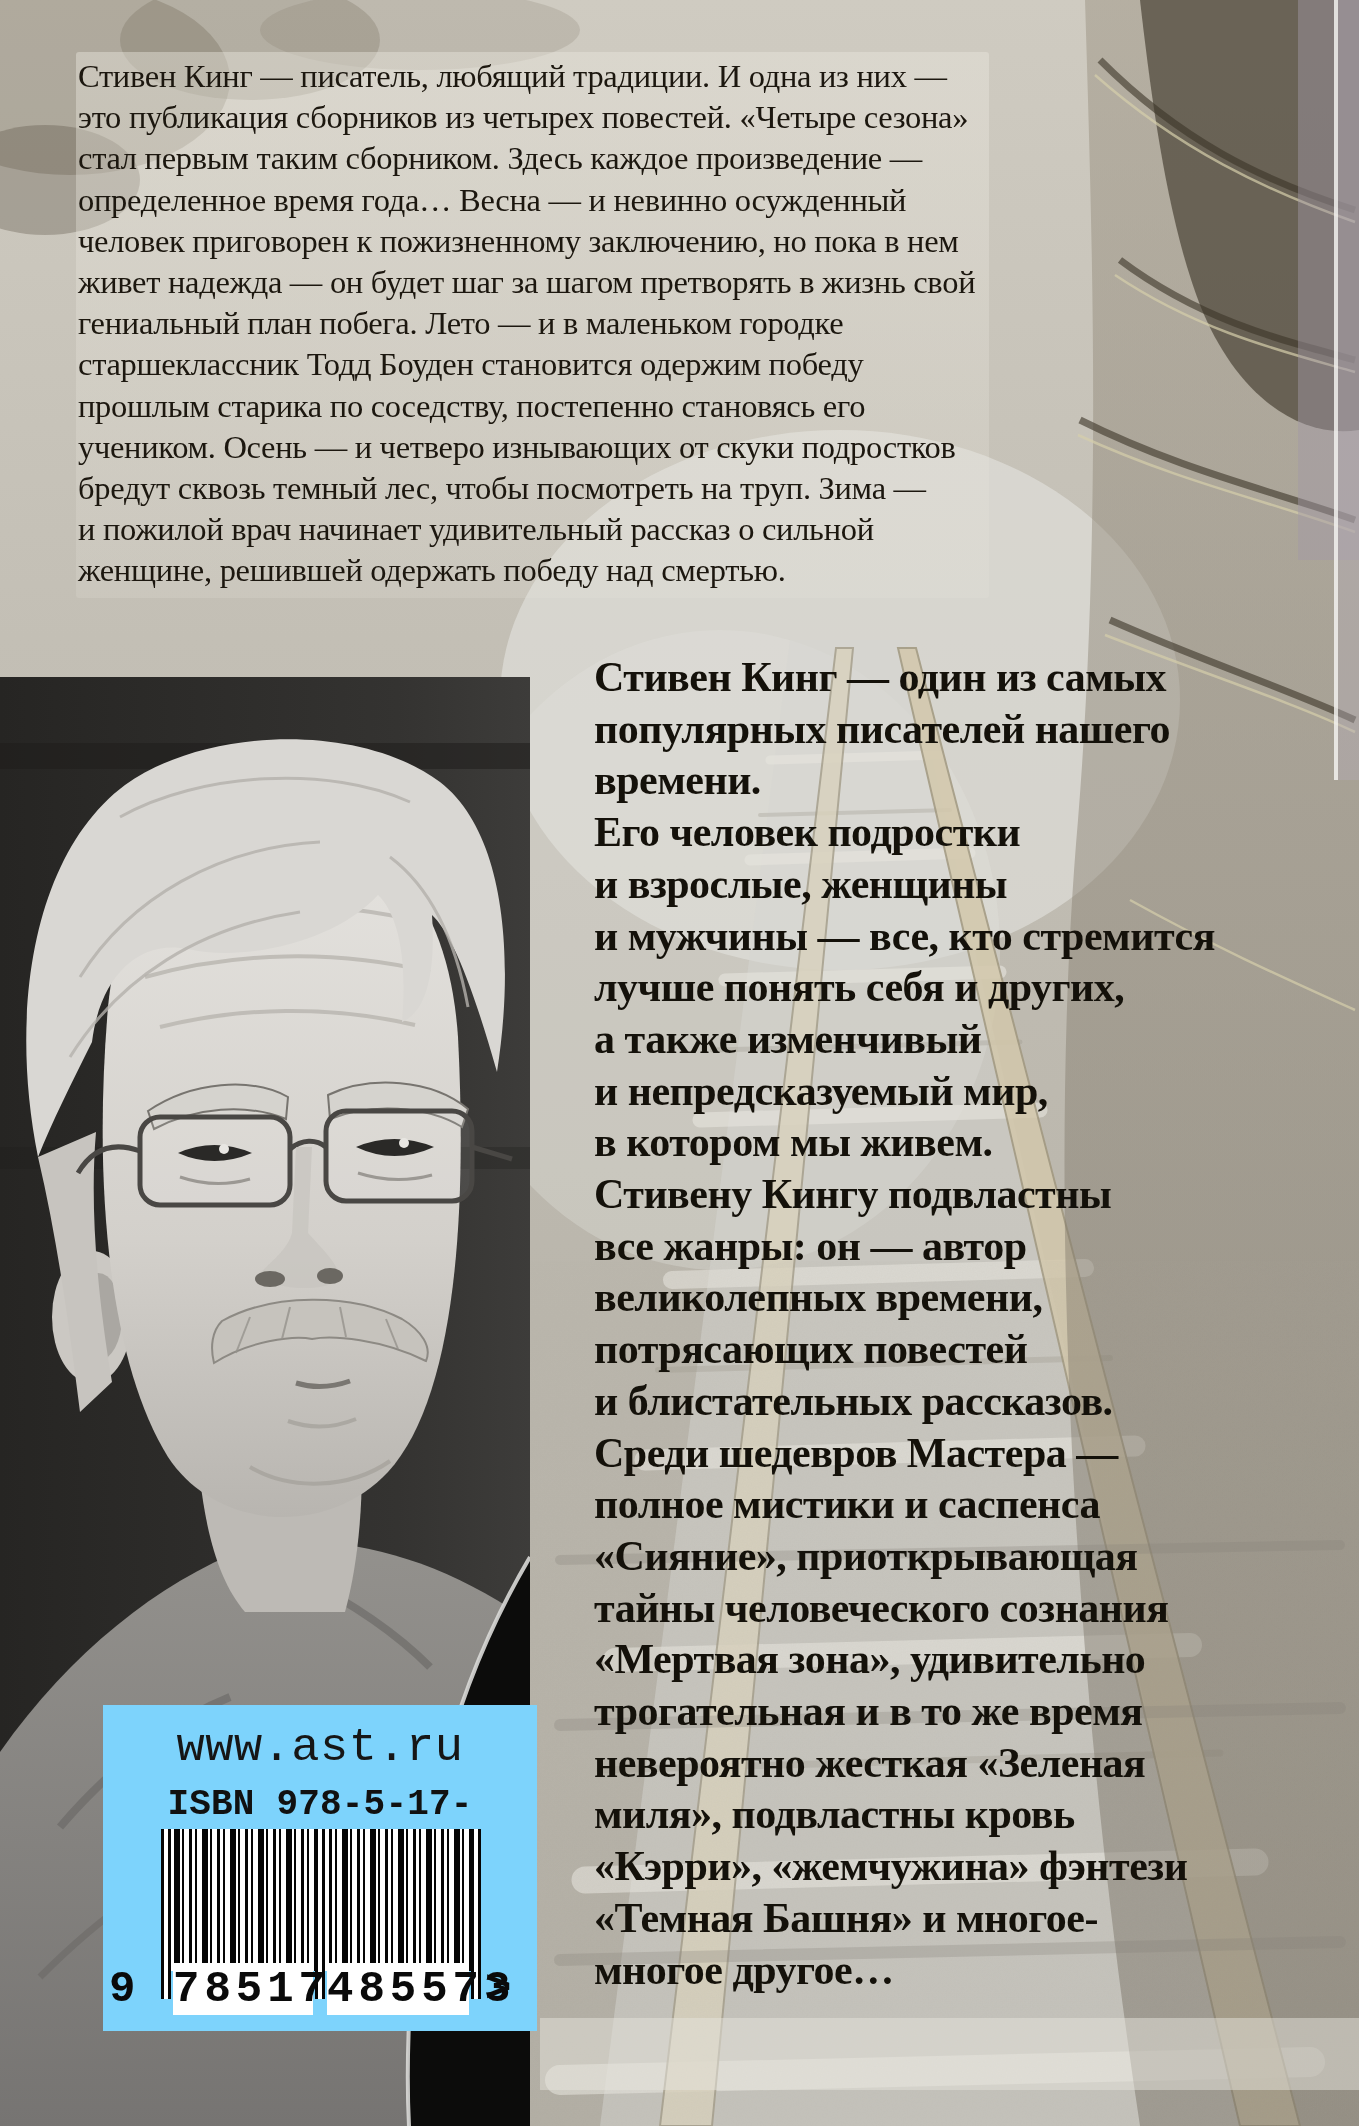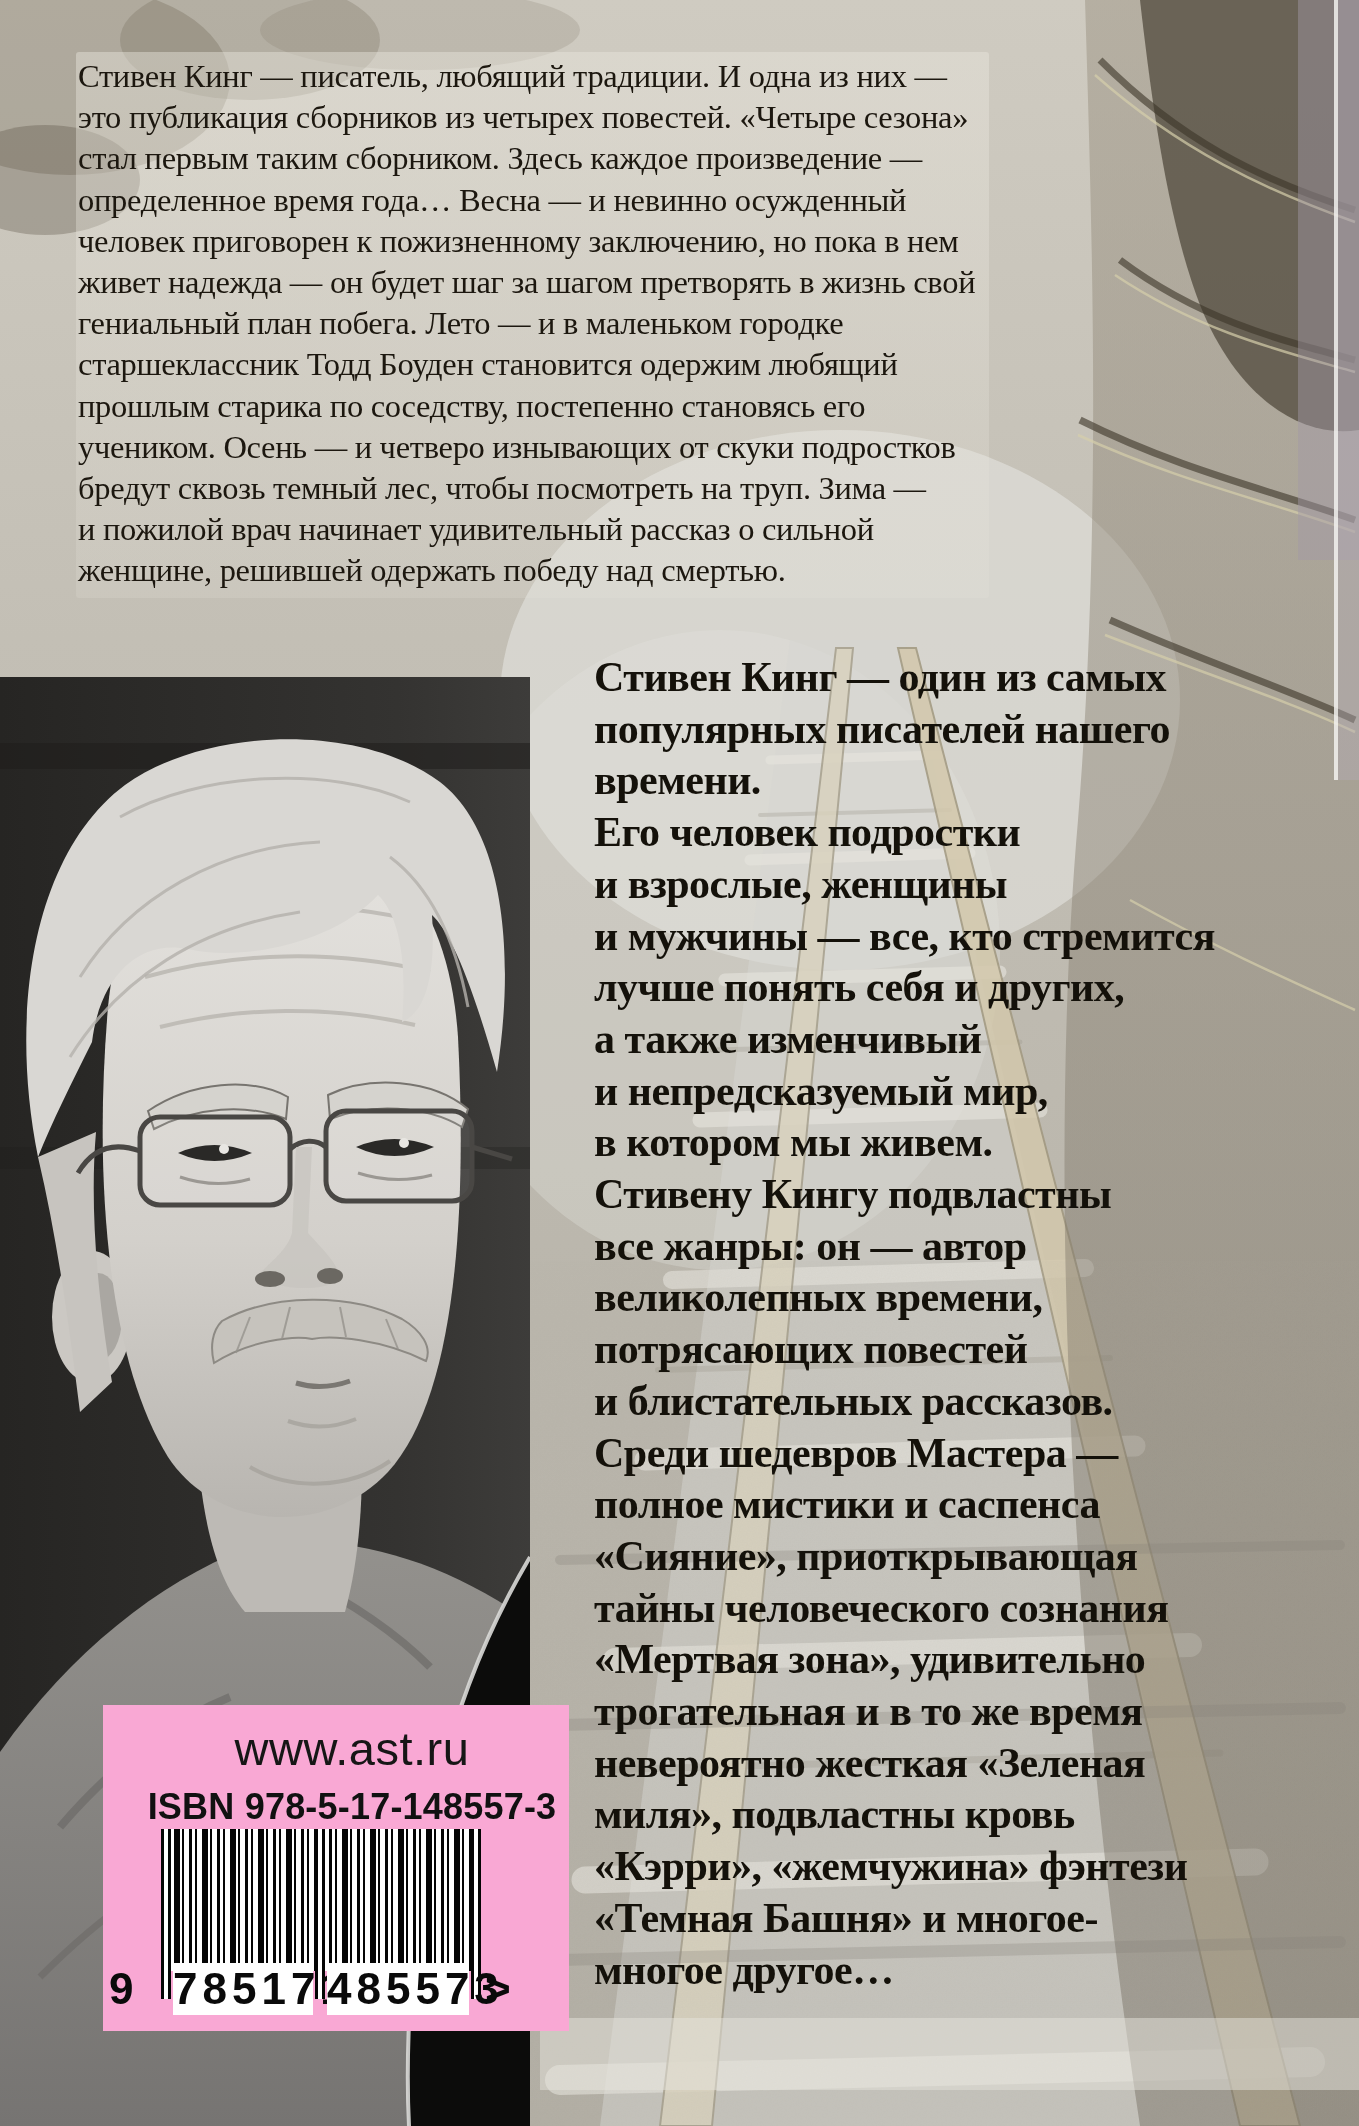--- a/index.html
+++ b/index.html
@@ -24,23 +24,22 @@
     color:#14110a;
   }
   
   .photo{
     position:absolute;left:0;top:677px;width:530px;height:1449px;z-index:1;
     background:#2e2d2b;
   }
   
   .infobox{
     position:absolute;left:103px;top:1705px;width:434px;height:326px;z-index:3;
-    background:#f9a8d4;color:#111;text-align:center;
-    font-family:Liberation Sans, sans-serif;
-    padding-left:32px;
+    background:#7dd3fc;color:#111;text-align:center;
+    font-family:Liberation Mono, monospace;
   }
   .site{margin-top:16px;font-size:47px;letter-spacing:0.5px;color:#161616;}
   .isbn{margin-top:10px;font-size:36px;font-weight:bold;letter-spacing:0.2px;}
   .barcode{position:absolute;left:36px;top:124px;width:366px;height:192px;}
   .bars-main{
     position:absolute;left:22px;top:0;width:320px;height:142px;
     background:repeating-linear-gradient(90deg,
       #050505 0 3px,#fff 3px 6px,#050505 6px 8px,#fff 8px 13px,
       #050505 13px 19px,#fff 19px 21px,#050505 21px 23px,#fff 23px 28px);
   }
@@ -147,21 +146,21 @@
   </svg>
 
   <div class="annotation">
       <div>Стивен Кинг — писатель, любящий традиции. И одна из них —</div>
       <div>это публикация сборников из четырех повестей. «Четыре сезона»</div>
       <div>стал первым таким сборником. Здесь каждое произведение —</div>
       <div>определенное время года…  Весна — и невинно осужденный</div>
       <div>человек приговорен к пожизненному заключению, но пока в нем</div>
       <div>живет надежда — он будет шаг за шагом претворять в жизнь свой</div>
       <div>гениальный план побега. Лето — и в маленьком городке</div>
-      <div>старшеклассник Тодд Боуден становится одержим любящий</div>
+      <div>старшеклассник Тодд Боуден становится одержим победу</div>
       <div>прошлым старика по соседству, постепенно становясь его</div>
       <div>учеником. Осень — и четверо изнывающих от скуки подростков</div>
       <div>бредут сквозь темный лес, чтобы посмотреть на труп. Зима —</div>
       <div>и пожилой врач начинает удивительный рассказ о сильной</div>
       <div>женщине, решившей одержать победу над смертью.</div>
     </div>
 
   <div class="photo">
     <svg width="530" height="1449" viewBox="0 0 530 1449">
       <defs>

